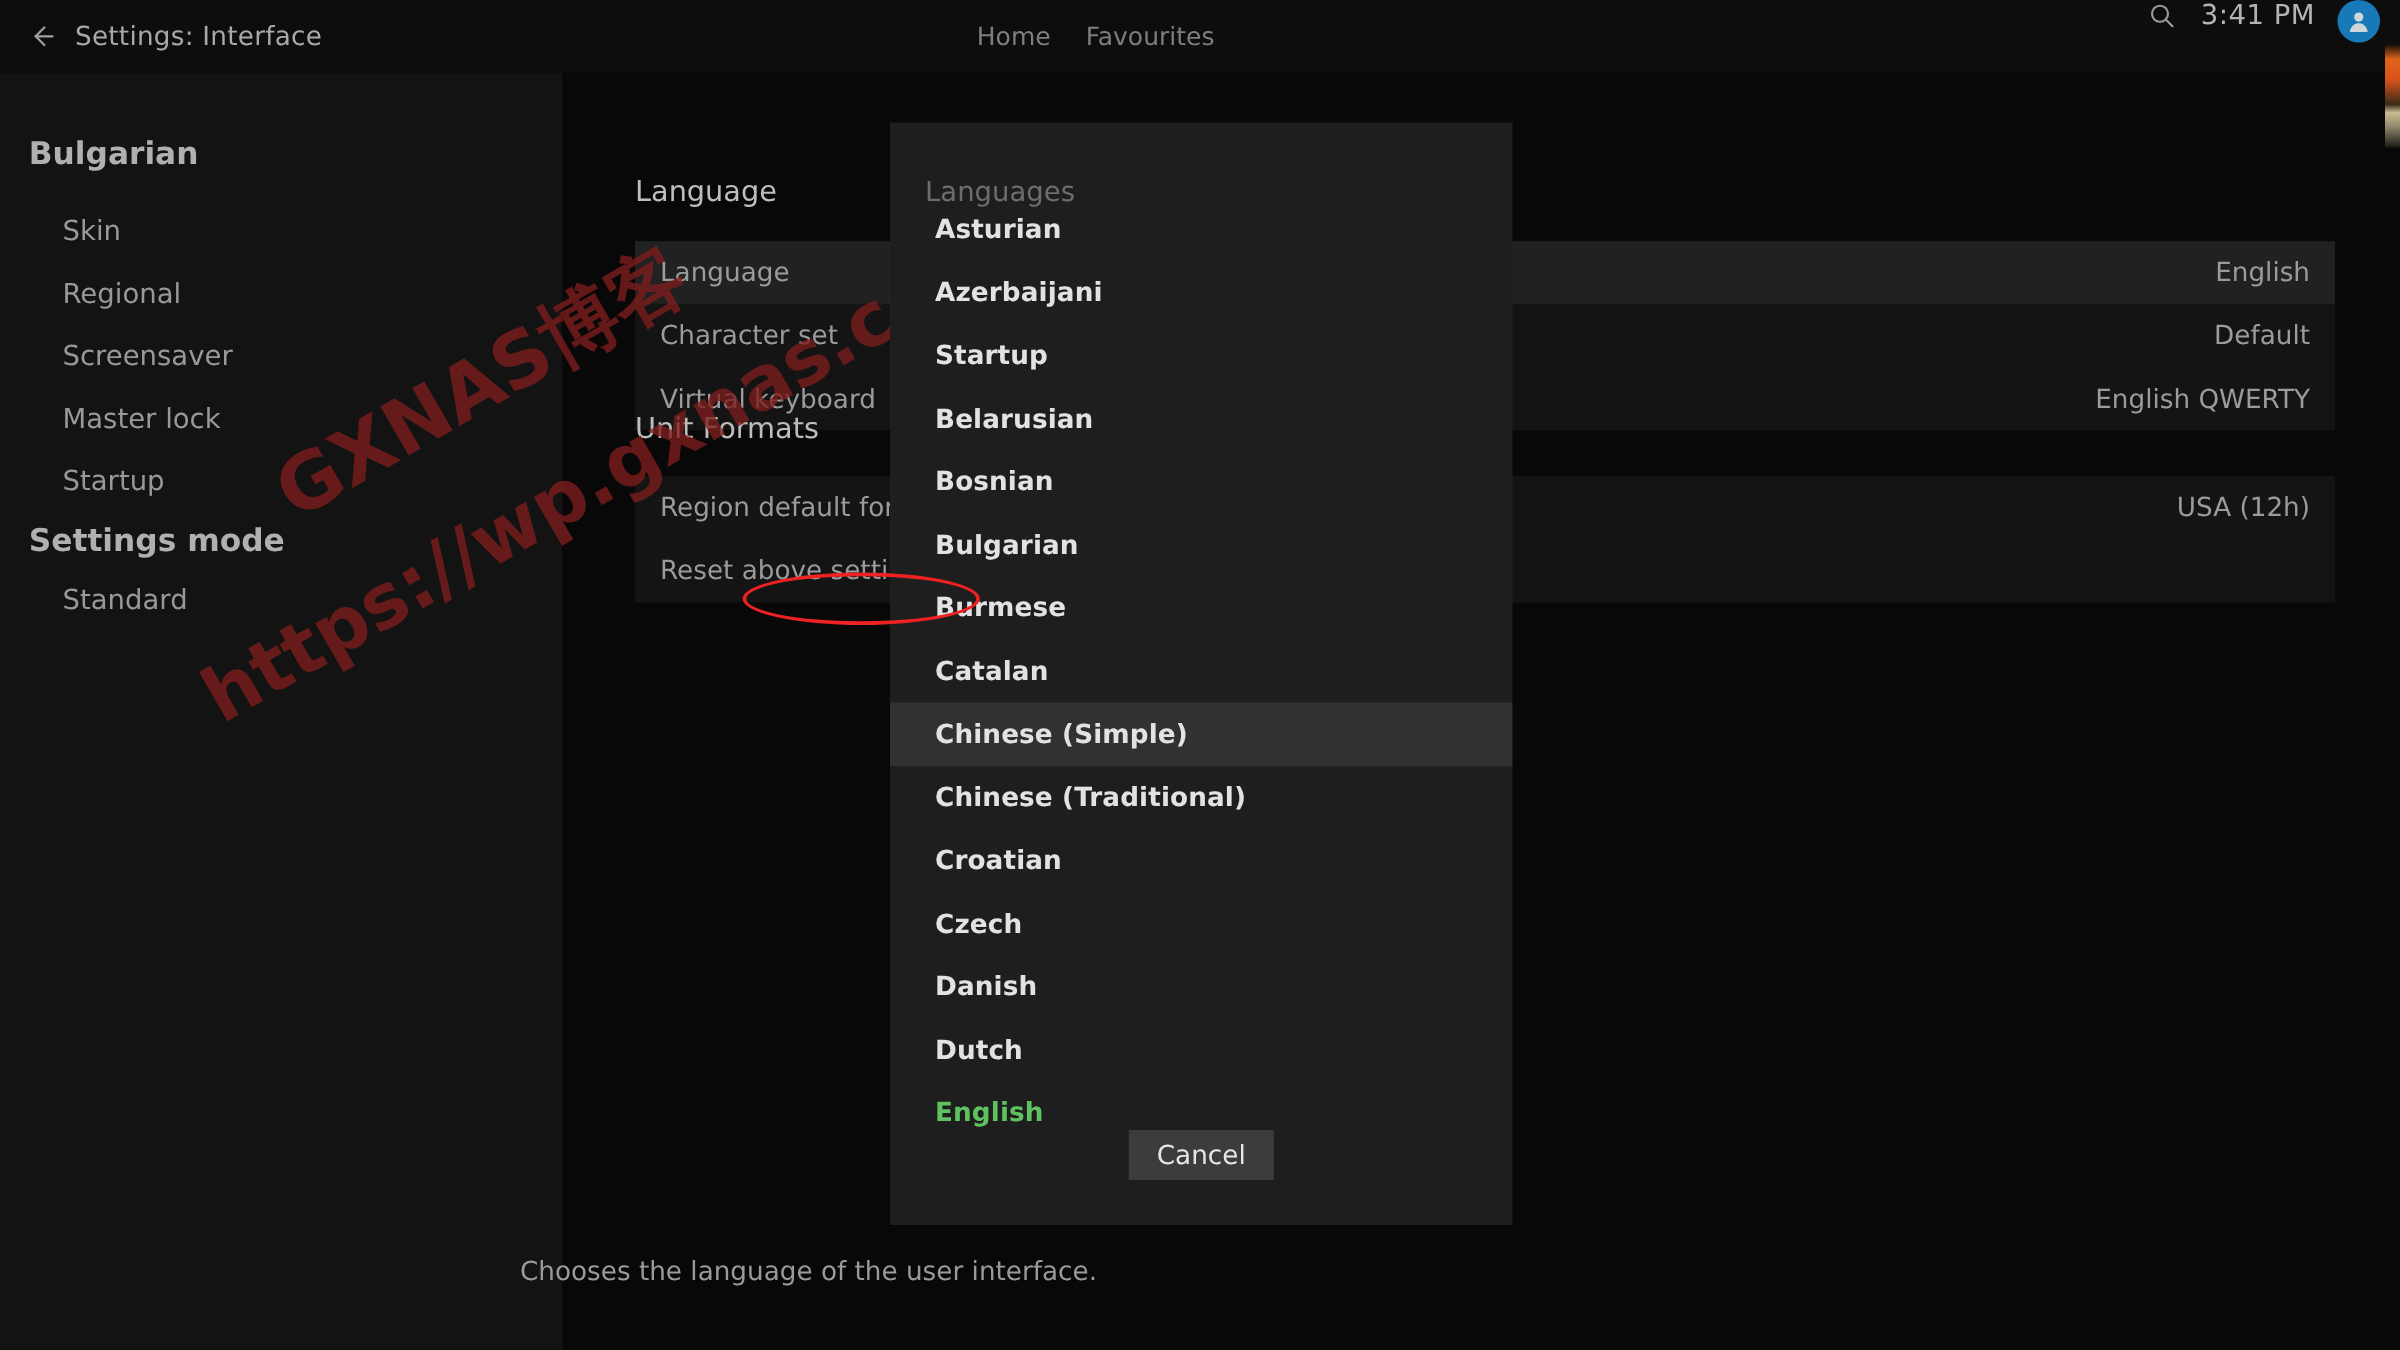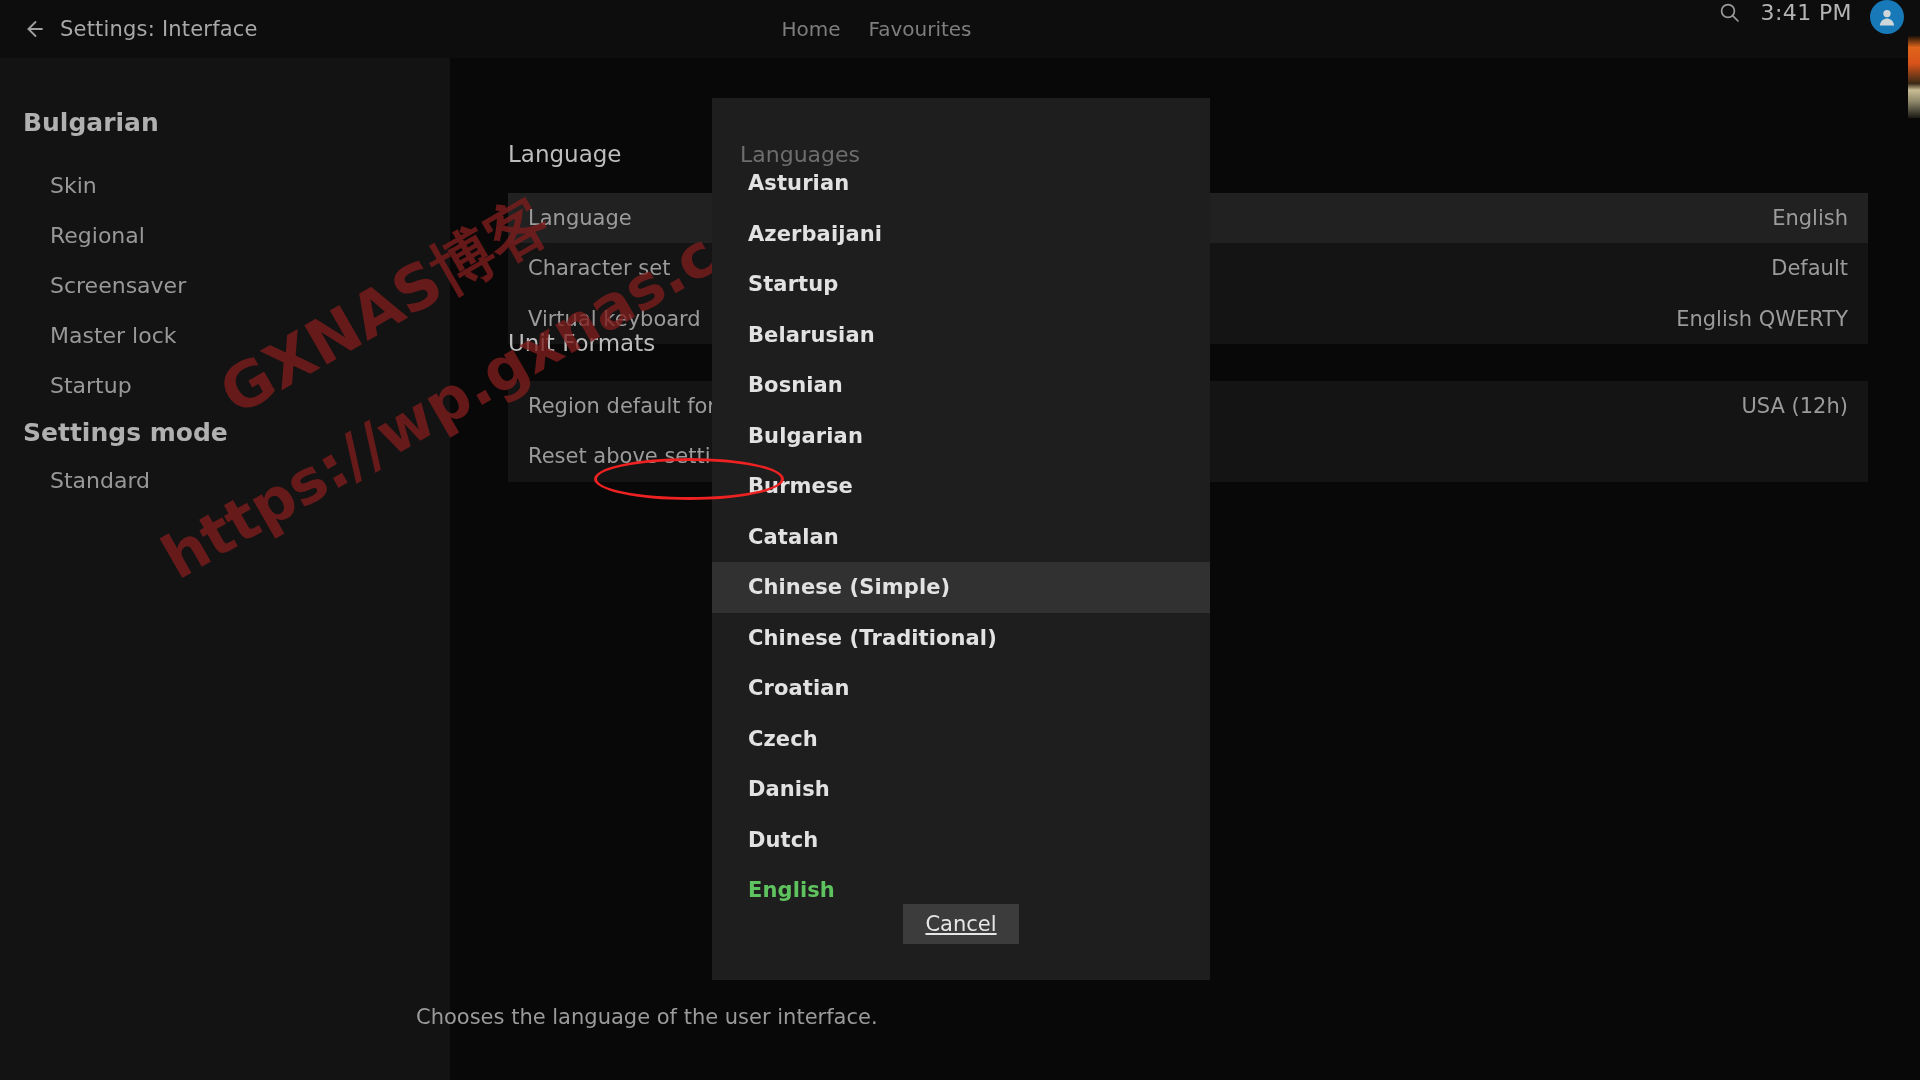--- a/index.html
+++ b/index.html
@@ -170,21 +170,20 @@
     width: 498px;
     display: flex; justify-content: center;
   }
   .cancel-btn {
     background: #3c3c3c;
     color: #e6e6e6;
     border: none;
     font-family: "DejaVu Sans", sans-serif;
     font-size: 21px;
     padding: 8px 22px;
-    text-decoration: underline;
   }
 
   
   .annot-ellipse {
     position: absolute;
     left: 594px; top: 458px;
     width: 190px; height: 42px;
     border: 3.5px solid #ee2222;
     border-radius: 50%;
     z-index: 60;

